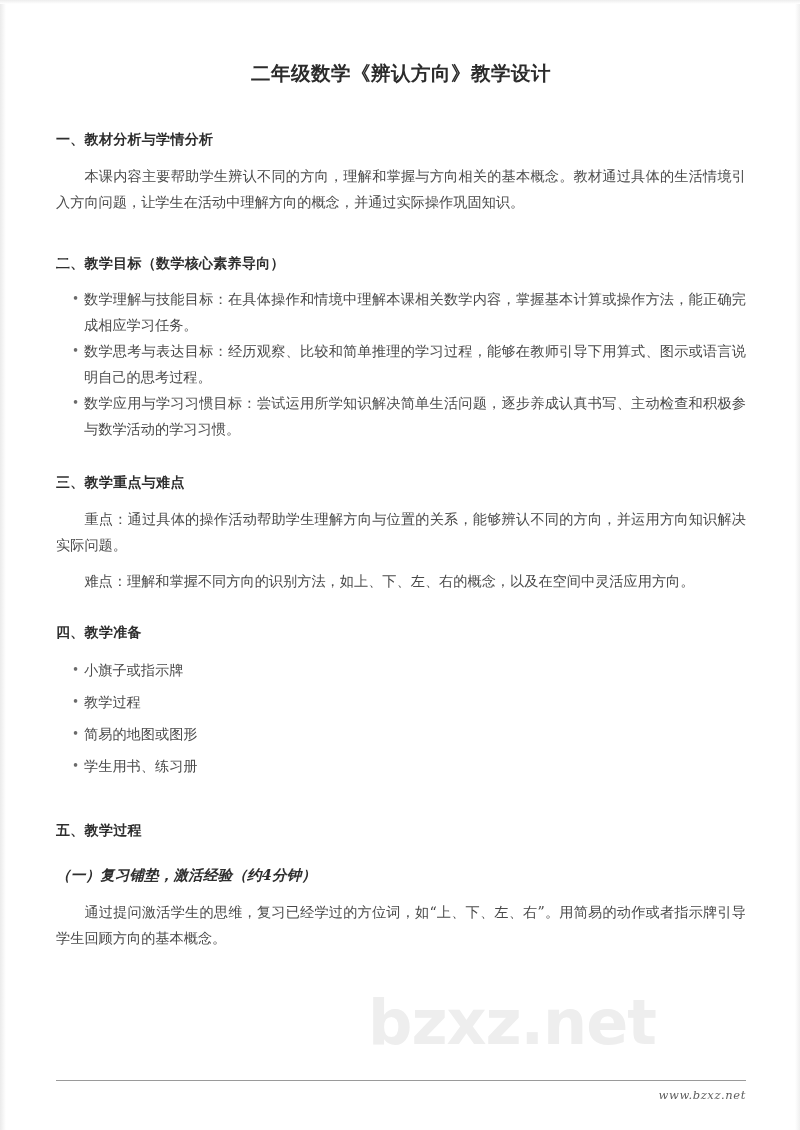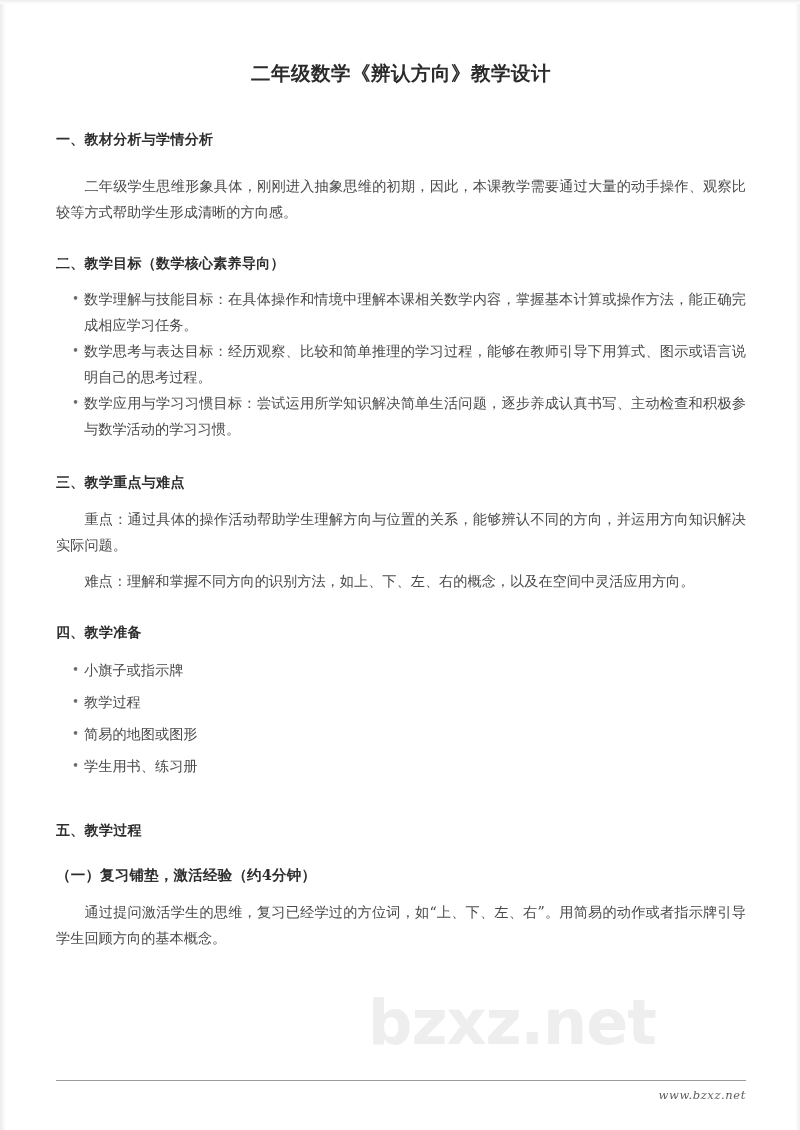--- a/index.html
+++ b/index.html
@@ -75,20 +75,21 @@
     font-family: Liberation Serif, serif;
   }
 
   h3.sub-heading {
     font-size: 14.5px;
     font-weight: bold;
     color: #2e2e2e;
     margin: 0;
     letter-spacing: 0.2px;
     font-family: "DejaVu Serif", "Liberation Serif", serif;
+    font-style: italic;
   }
 
   p.body-text {
     font-size: 14.2px;
     line-height: 26px;
     color: #4a4a4a;
     margin: 0;
     text-align: justify;
     text-justify: inter-ideograph;
     text-indent: 2em;
@@ -185,22 +186,22 @@
   <div class="edge-top"></div>
 
   <div class="content">
 
     <h1 class="doc-title">二年级数学《辨认方向》教学设计</h1>
 
     <div class="gap-title-to-s1"></div>
 
     <h2 class="section-heading">一、教材分析与学情分析</h2>
     <div class="gap-h-to-p"></div>
+    <p class="body-text">本课内容主要帮助学生辨认不同的方向，理解和掌握与方向相关的基本概念。教材通过具体的生活情境引入方向问题，让学生在活动中理解方向的概念，并通过实际操作巩固知识。</p>
     <div class="gap-p-to-p"></div>
-    <p class="body-text">二年级学生思维形象具体，刚刚进入抽象思维的初期，因此，本课教学需要通过大量的动手操作、观察比较等方式帮助学生形成清晰的方向感。</p>
 
     <div class="gap-p-to-h"></div>
 
     <h2 class="section-heading">二、教学目标（数学核心素养导向）</h2>
     <div class="gap-h-to-list"></div>
     <ul class="bullet-list">
       <li>
         <span class="bullet-dot">•</span>
         <span>数学理解与技能目标：在具体操作和情境中理解本课相关数学内容，掌握基本计算或操作方法，能正确完成相应学习任务。</span>
       </li>

